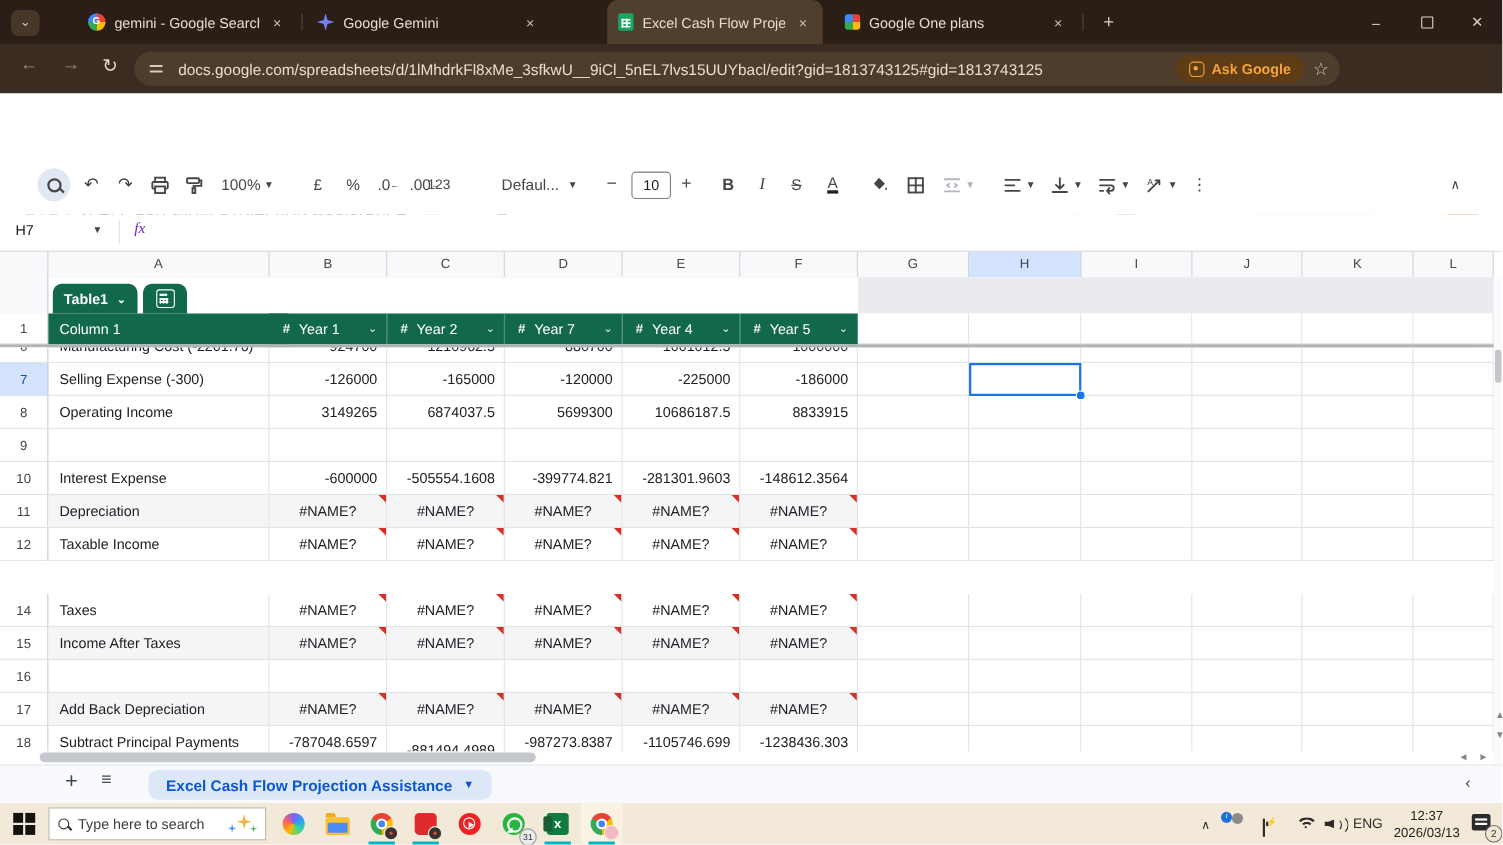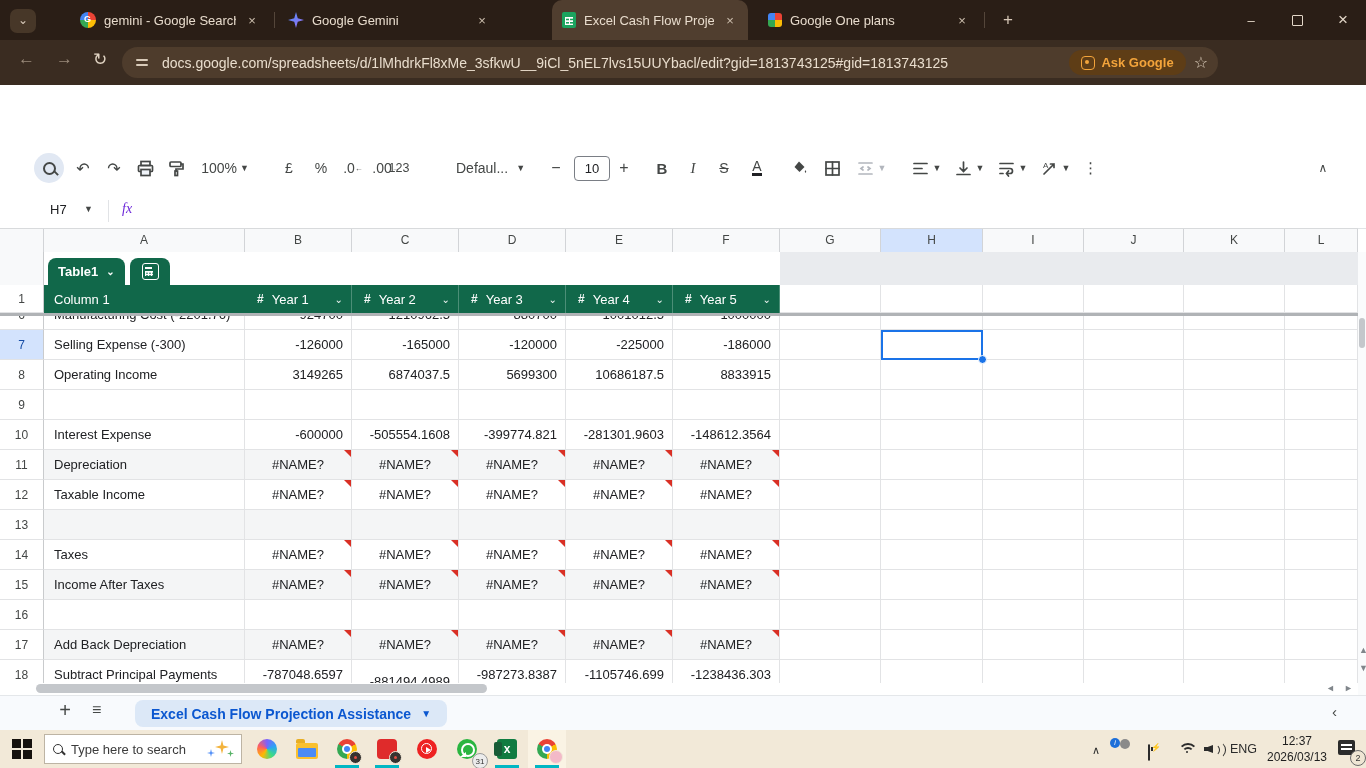--- a/index.html
+++ b/index.html
@@ -88,21 +88,21 @@
   .sizebox{width:34px;height:23px;border:1px solid #7a7e85;border-radius:4px;text-align:center;line-height:23px;font-size:13px;color:#202124;}
   .bold{font-weight:bold;font-size:15px;}
   .ital{font-style:italic;font-family:"Liberation Serif",serif;font-size:15px;}
   .strik{text-decoration:line-through;font-size:14px;}
   .aund{font-size:14px;border-bottom:3px solid #202124;line-height:13px;}
   .tinychev{font-size:9px;color:#444746;margin-left:3px;}
   .subarrow{font-size:8px;vertical-align:-4px;}
 
   
   .fbar{position:absolute;left:0;top:195px;width:1366px;height:33px;background:#fff;border-bottom:1px solid #e1e3e6;}
-  .nbox{position:absolute;left:14px;top:7px;font-size:13px;color:#202124;margin-left:36px;}
+  .nbox{position:absolute;left:14px;top:7px;font-size:13px;color:#202124;}
   .nchev{position:absolute;left:84px;top:9px;font-size:9px;color:#444746;}
   .fdiv{position:absolute;left:108px;top:5px;width:1px;height:22px;background:#e1e3e6;}
   .fx{position:absolute;left:122px;top:6px;font-style:italic;font-family:"Liberation Serif",serif;color:#6d28d9;font-size:14px;}
 
   
   .colheads{position:absolute;left:0;top:228px;width:1358px;height:24px;background:#f8f9fa;border-top:1px solid #d8dadc;box-sizing:border-box;}
   .chcell{position:absolute;top:0;height:24px;box-sizing:border-box;border-right:1px solid #d2d4d7;border-bottom:1px solid #c9cbcd;
     text-align:center;line-height:23px;font-size:12px;color:#444746;}
   .chcell.sel{background:#d3e3fd;}
   .chipstrip{position:absolute;left:0;top:252px;width:1358px;height:33px;background:#fff;}
@@ -488,21 +488,21 @@
         <span>Year 1</span>
         <span class="thchev">⌄</span>
       </div>
       <div class="thcell" style="left: 352px; width: 107px;">
         <span class="hash">#</span>
         <span>Year 2</span>
         <span class="thchev">⌄</span>
       </div>
       <div class="thcell" style="left: 459px; width: 107px;">
         <span class="hash">#</span>
-        <span>Year 3</span>
+        <span>Year 7</span>
         <span class="thchev">⌄</span>
       </div>
       <div class="thcell" style="left: 566px; width: 107px;">
         <span class="hash">#</span>
         <span>Year 4</span>
         <span class="thchev">⌄</span>
       </div>
       <div class="thcell" style="left: 673px; width: 107px;">
         <span class="hash">#</span>
         <span>Year 5</span>
@@ -701,47 +701,20 @@
             <span>#NAME?</span>
             <span class="etri"></span>
           </div>
           <div class="gcell err" style="left: 566px; width: 107px;">
             <span>#NAME?</span>
             <span class="etri"></span>
           </div>
           <div class="gcell err" style="left: 673px; width: 107px;">
             <span>#NAME?</span>
             <span class="etri"></span>
-          </div>
-          <div class="gcell" style="left: 780px; width: 101px;"></div>
-          <div class="gcell" style="left: 881px; width: 102px;"></div>
-          <div class="gcell" style="left: 983px; width: 101px;"></div>
-          <div class="gcell" style="left: 1084px; width: 100px;"></div>
-          <div class="gcell" style="left: 1184px; width: 101px;"></div>
-          <div class="gcell" style="left: 1285px; width: 73px;"></div>
-        </div>
-      </div>
-      <div class="grow" style="height: 30px; top: 194px; position: absolute;">
-        <div class="growin" style="top: 0px;">
-          <div class="rnum">13</div>
-          <div class="gcell lab" style="left: 44px; width: 201px; background: rgb(244, 245, 246);"></div>
-          <div class="gcell num" style="left: 245px; width: 107px; background: rgb(244, 245, 246);">
-            <span></span>
-          </div>
-          <div class="gcell num" style="left: 352px; width: 107px; background: rgb(244, 245, 246);">
-            <span></span>
-          </div>
-          <div class="gcell num" style="left: 459px; width: 107px; background: rgb(244, 245, 246);">
-            <span></span>
-          </div>
-          <div class="gcell num" style="left: 566px; width: 107px; background: rgb(244, 245, 246);">
-            <span></span>
-          </div>
-          <div class="gcell num" style="left: 673px; width: 107px; background: rgb(244, 245, 246);">
-            <span></span>
           </div>
           <div class="gcell" style="left: 780px; width: 101px;"></div>
           <div class="gcell" style="left: 881px; width: 102px;"></div>
           <div class="gcell" style="left: 983px; width: 101px;"></div>
           <div class="gcell" style="left: 1084px; width: 100px;"></div>
           <div class="gcell" style="left: 1184px; width: 101px;"></div>
           <div class="gcell" style="left: 1285px; width: 73px;"></div>
         </div>
       </div>
       <div class="grow" style="height: 30px; top: 224px; position: absolute;">

